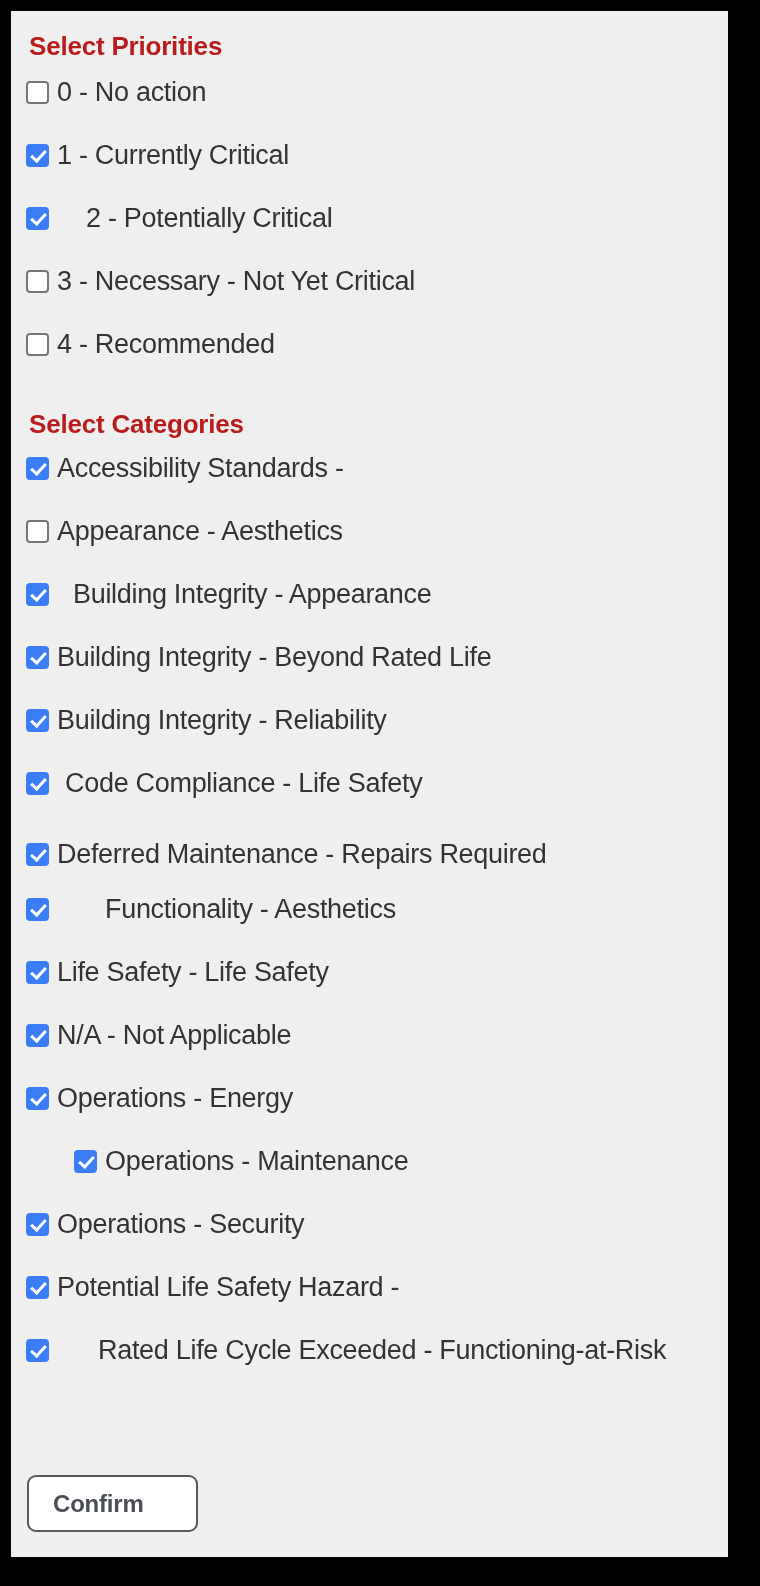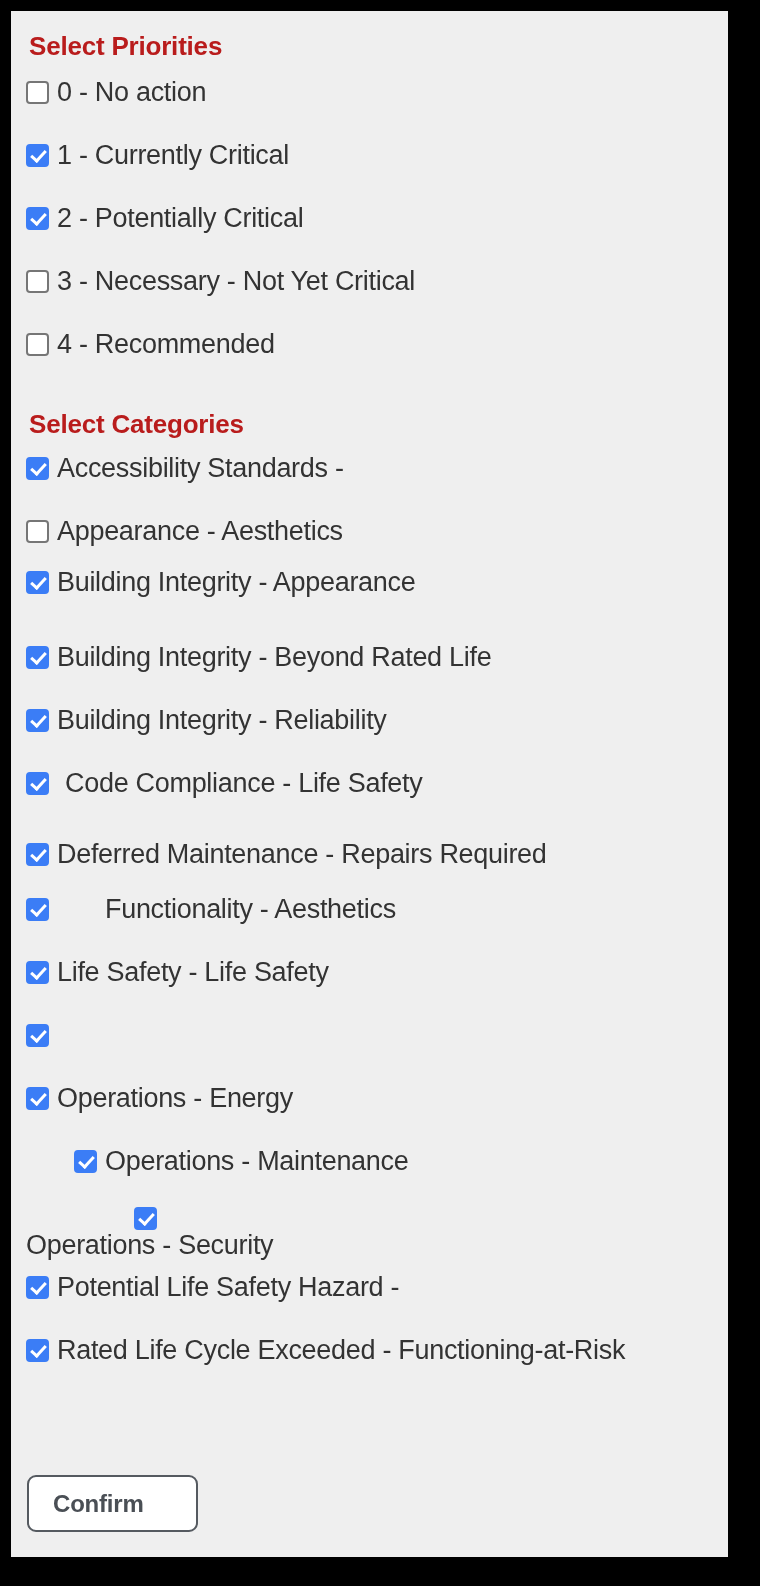--- a/index.html
+++ b/index.html
@@ -135,21 +135,21 @@
 
     <ul id="priorities-list" class="check-list">
         <li class="check-row" style="top: 64px;">
           <span class="cbox off"></span>
           <span class="row-label">0 - No action</span>
         </li>
         <li class="check-row" style="top: 127px;">
           <span class="cbox on"></span>
           <span class="row-label">1 - Currently Critical</span>
         </li>
-        <li class="check-row" style="top: 190px;">
+        <li class="check-row" style="top: 190px; gap: 29px;">
           <span class="cbox on"></span>
           <span class="row-label">2 - Potentially Critical</span>
         </li>
         <li class="check-row" style="top: 253px;">
           <span class="cbox off"></span>
           <span class="row-label">3 - Necessary - Not Yet Critical</span>
         </li>
         <li class="check-row" style="top: 316px;">
           <span class="cbox off"></span>
           <span class="row-label">4 - Recommended</span>
@@ -160,21 +160,21 @@
 
     <ul id="categories-list" class="check-list">
         <li class="check-row" style="top: 440px;">
           <span class="cbox on"></span>
           <span class="row-label">Accessibility Standards -</span>
         </li>
         <li class="check-row" style="top: 503px;">
           <span class="cbox off"></span>
           <span class="row-label">Appearance - Aesthetics</span>
         </li>
-        <li class="check-row" style="top: 554px;">
+        <li class="check-row" style="top: 566px; gap: 16px;">
           <span class="cbox on"></span>
           <span class="row-label">Building Integrity - Appearance</span>
         </li>
         <li class="check-row" style="top: 629px;">
           <span class="cbox on"></span>
           <span class="row-label">Building Integrity - Beyond Rated Life</span>
         </li>
         <li class="check-row" style="top: 692px;">
           <span class="cbox on"></span>
           <span class="row-label">Building Integrity - Reliability</span>
@@ -190,38 +190,39 @@
         <li class="check-row" style="top: 881px; gap: 48px;">
           <span class="cbox on"></span>
           <span class="row-label">Functionality - Aesthetics</span>
         </li>
         <li class="check-row" style="top: 944px;">
           <span class="cbox on"></span>
           <span class="row-label">Life Safety - Life Safety</span>
         </li>
         <li class="check-row" style="top: 1007px;">
           <span class="cbox on"></span>
+          <span class="row-label">N/A - Not Applicable</span>
         </li>
         <li class="check-row" style="top: 1070px;">
           <span class="cbox on"></span>
           <span class="row-label">Operations - Energy</span>
         </li>
         <li class="check-row" style="top: 1133px; padding-left: 48px;">
           <span class="cbox on"></span>
           <span class="row-label">Operations - Maintenance</span>
         </li>
-        <li class="check-row" style="top: 1196px; flex-direction: column;">
+        <li class="check-row" style="top: 1196px;">
           <span class="cbox on"></span>
           <span class="row-label">Operations - Security</span>
         </li>
         <li class="check-row" style="top: 1259px;">
           <span class="cbox on"></span>
           <span class="row-label">Potential Life Safety Hazard -</span>
         </li>
-        <li class="check-row" style="top: 1322px;">
+        <li class="check-row" style="top: 1322px; gap: 41px;">
           <span class="cbox on"></span>
           <span class="row-label">Rated Life Cycle Exceeded - Functioning-at-Risk</span>
         </li>
       </ul>
 
     <div id="confirm-button">
       <span class="btn-label">Confirm</span>
     </div>
 
   </div>

